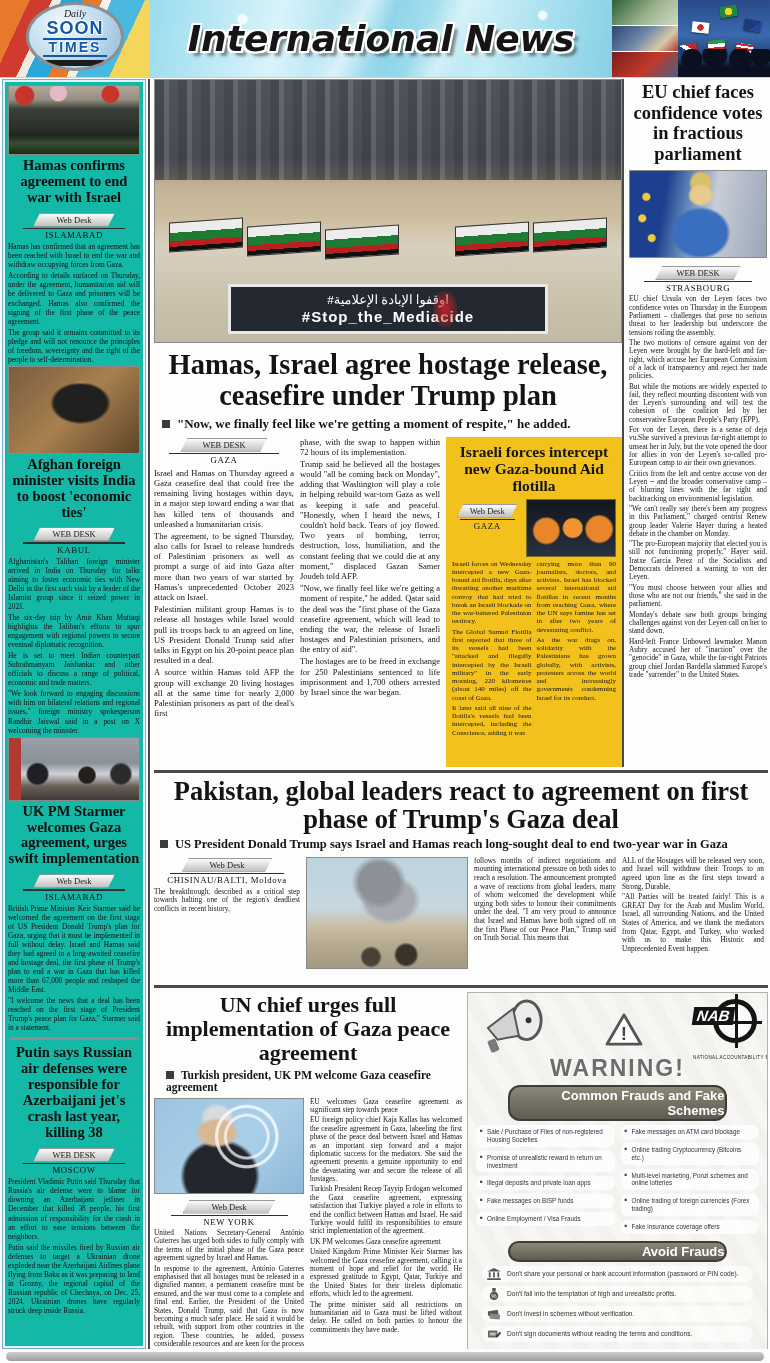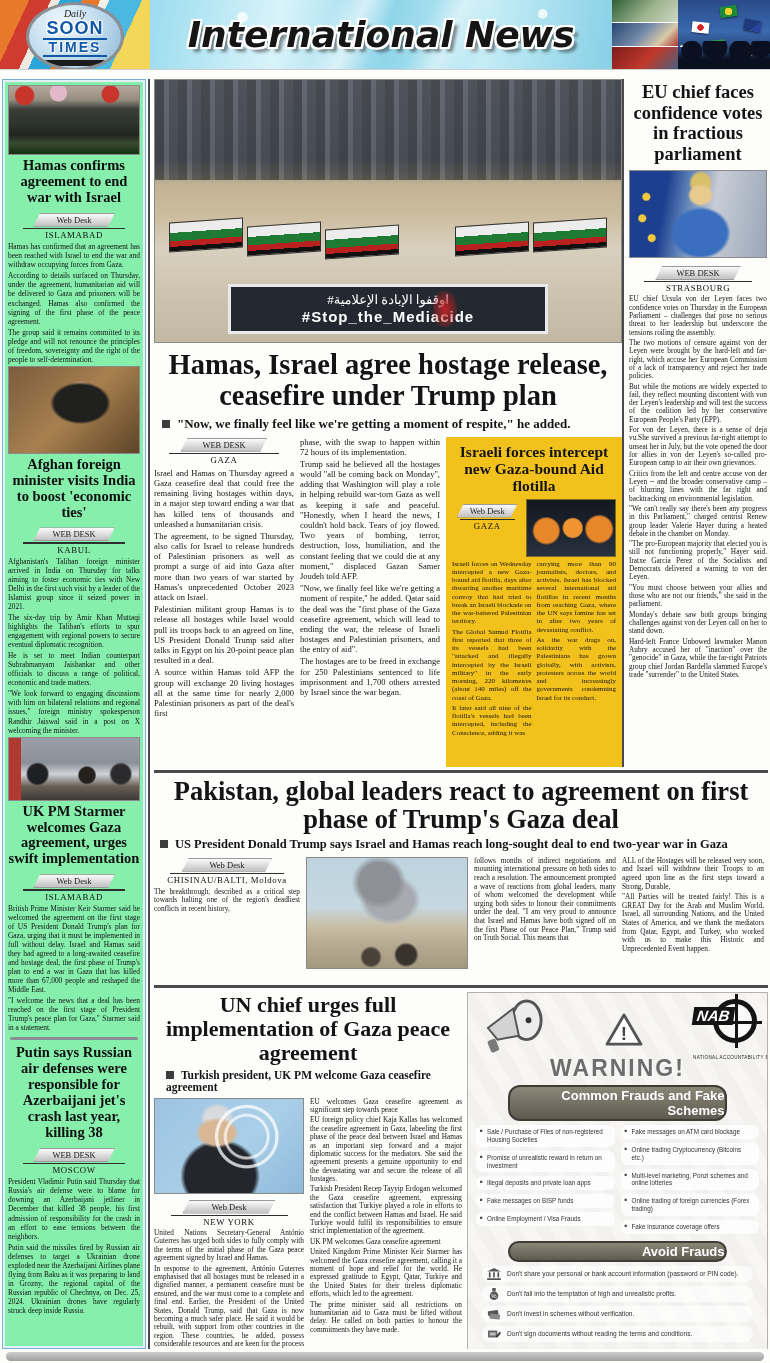--- a/index.html
+++ b/index.html
@@ -1,21 +1,21 @@
 <!DOCTYPE html>
 <html><head>
 <meta charset="utf-8">
 <style>
   * { box-sizing: border-box; }
   html,body { margin:0; padding:0; background:#9a9a9a; }
   .page { position:relative; width:770px; height:1363px; margin:0 auto; background:#fdfdfc;
           font-family:"Liberation Serif", serif; color:#141414; overflow:hidden; }
 
   
-  .masthead { display:flex; height:70px; border-bottom:1px solid #cfcfcf; }
+  .masthead { display:flex; height:78px; border-bottom:1px solid #cfcfcf; }
   .mast-logo { width:150px; position:relative; overflow:hidden;
     background:
       linear-gradient(115deg,#e8792a 16%,#cf3b2f 16% 28%,#efe9df 28% 33%,#2aa7d8 33% 45%,#e8792a 45% 55%,#f3f0ea 55% 60%,#49b9e2 60% 78%,#f4d659 78%); }
   .logo-oval { position:absolute; left:26px; top:2px; width:98px; height:69px; border-radius:50%;
     background:radial-gradient(circle at 35% 30%,#f0f8fd,#bcd9ec 55%,#8fb9d6); border:3px solid #8a8f94;
     text-align:center; overflow:hidden; }
   .logo-daily { font-style:italic; font-size:10px; color:#222; margin-top:3px; }
   .logo-soon { font-family:"Liberation Sans",sans-serif; font-weight:bold; font-size:18px; line-height:1;
     color:#1258a8; letter-spacing:1px; text-shadow:1px 1px 0 #fff,-1px -1px 0 #fff,1px -1px 0 #fff,-1px 1px 0 #fff; }
   .logo-times { font-family:"Liberation Sans",sans-serif; font-weight:bold; font-size:14px; line-height:1.1;
@@ -52,21 +52,21 @@
       linear-gradient(180deg,transparent 0 30%,#0b1020 55%); }
   .flag { position:absolute; width:17px; height:11px; box-shadow:0 1px 2px rgba(0,0,0,.6); }
   .flag-brazil { left:42px; top:6px; background:radial-gradient(circle at 50% 50%,#f6d32b 0 35%,#1e8a3c 38%); transform:rotate(-8deg); }
   .flag-japan { left:14px; top:22px; background:radial-gradient(circle at 50% 50%,#d02a2a 0 30%,#fff 33%); transform:rotate(6deg); }
   .flag-australia { left:66px; top:20px; background:linear-gradient(135deg,#1e3a7a 60%,#27459a 60%); transform:rotate(10deg); }
   .flag-iran { left:30px; top:40px; background:linear-gradient(180deg,#2a9a48 33%,#fff 33% 66%,#c62828 66%); transform:rotate(-6deg); }
   .flag-usa { left:58px; top:44px; background:repeating-linear-gradient(180deg,#c62828 0 2px,#fff 2px 4px); transform:rotate(8deg); }
   .flag-uk { left:2px; top:44px; background:linear-gradient(45deg,#1e3a7a 40%,#fff 40% 60%,#c62828 60%); transform:rotate(-12deg); }
 
   
-  .sidebar { position:absolute; left:2px; top:79px; width:144px; bottom:14px; background:#86efac;
+  .sidebar { position:absolute; left:2px; top:79px; width:144px; bottom:14px; background:#14b8a6;
     border:1px solid #79aed3; box-shadow:inset 0 0 0 2px #e2f1fb; padding:5px 5px; overflow:hidden; }
   .sb-photo { height:70px; border:1px solid #8a8a8a; margin-bottom:3px; }
   .photo-hamas-rally { background:
       radial-gradient(circle at 12% 14%,#c8352b 0 7%,transparent 8%),
       radial-gradient(circle at 38% 10%,#e3b8c8 0 8%,transparent 9%),
       radial-gradient(circle at 78% 12%,#c8352b 0 7%,transparent 8%),
       linear-gradient(180deg,#b3a99b 0%,#958d80 20%,#3a3f38 34%,#2c322c 58%,#20261f 72%,#394a33 84%,#16310f 100%); }
   .photo-afghan-minister { height:88px; background:
       radial-gradient(ellipse at 55% 42%,#20201f 0 26%,transparent 30%),
       radial-gradient(ellipse at 55% 28%,#caa27c 0 9%,transparent 12%),
@@ -378,21 +378,21 @@
         <h2 class="eu-title">EU chief faces confidence votes in fractious parliament</h2>
         <div class="photo-eu-von-der-leyen"></div>
         <div class="byl">
           <span class="byl-badge">WEB DESK</span>
           <div class="byl-rule"></div>
           <div class="byl-date">STRASBOURG</div>
         </div>
         <div class="eu-body">
           <p>EU chief Ursula von der Leyen faces two confidence votes on Thursday in the European Parliament – challenges that pose no serious threat to her leadership but underscore the tensions roiling the assembly.</p>
           <p>The two motions of censure against von der Leyen were brought by the hard-left and far-right, which accuse her European Commission of a lack of transparency and reject her trade policies.</p>
-          <p>But while the motions are widely expected to fail, they reflect mounting discontent with von der Leyen's leadership and will test the success of the coalition led by her conservative European People's Party (EPP).</p>
+          <p>But while the motions are widely expected to fail, they reflect mounting discontent with von der Leyen's surrounding and will test the cohesion of the coalition led by her conservative European People's Party (EPP).</p>
           <p>For von der Leyen, there is a sense of deja vu.She survived a previous far-right attempt to unseat her in July, but the vote opened the door for allies in von der Leyen's so-called pro-European camp to air their own grievances.</p>
           <p>Critics from the left and centre accuse von der Leyen -- and the broader conservative camp – of blurring lines with the far right and backtracking on environmental legislation.</p>
           <p>"We can't really say there's been any progress in this Parliament," charged centrist Renew group leader Valerie Hayer during a heated debate in the chamber on Monday.</p>
           <p>"The pro-European majority that elected you is still not functioning properly," Hayer said. Iratxe Garcia Perez of the Socialists and Democrats delivered a warning to von der Leyen.</p>
           <p>"You must choose between your allies and those who are not our friends," she said in the parliament.</p>
           <p>Monday's debate saw both groups bringing challenges against von der Leyen call on her to stand down.</p>
           <p>Hard-left France Unbowed lawmaker Manon Aubry accused her of "inaction" over the "genocide" in Gaza, while the far-right Patriots group chief Jordan Bardella slammed Europe's trade "surrender" to the United States.</p>
         </div>
       </aside>
     </div>

